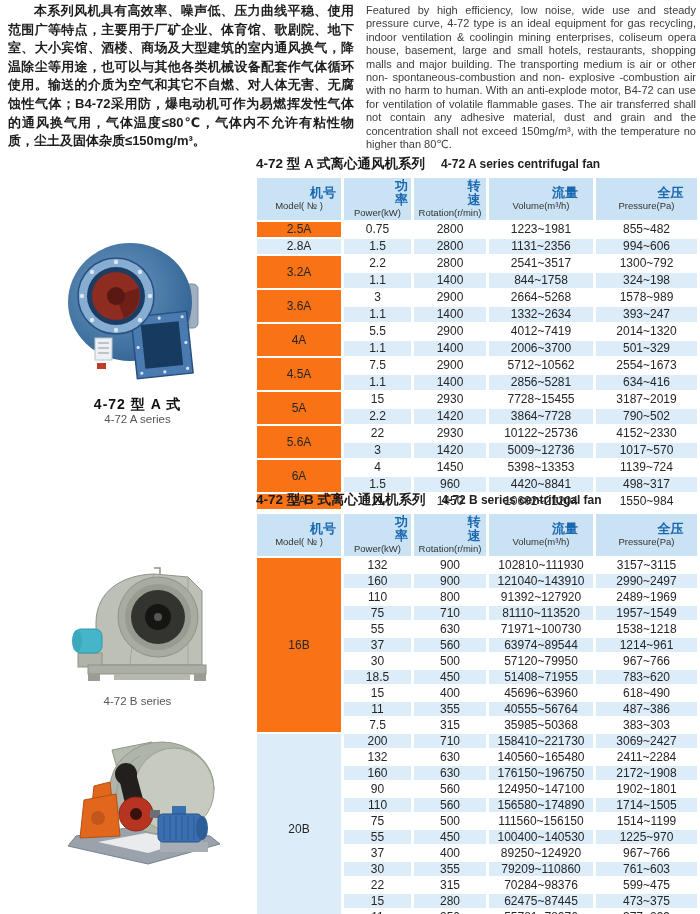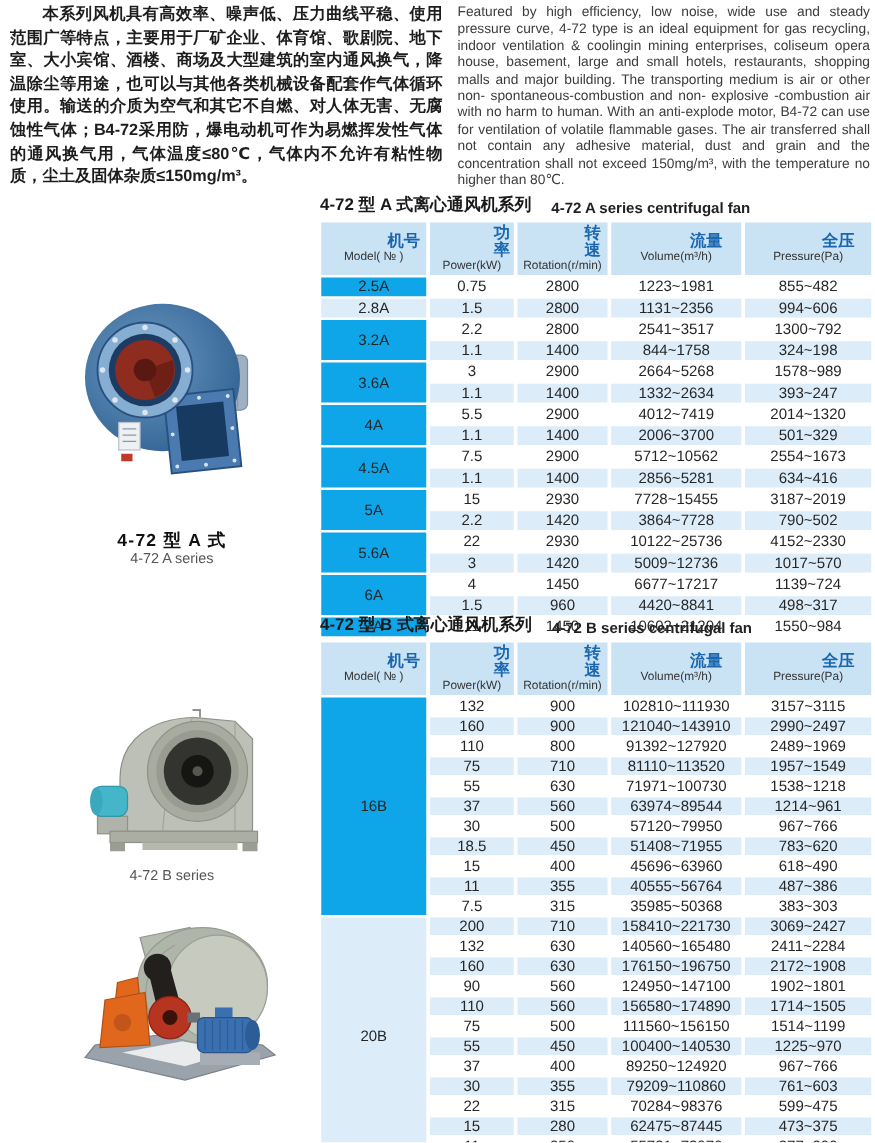--- a/index.html
+++ b/index.html
@@ -10,40 +10,40 @@
   .intro-cn{position:absolute;left:8px;top:2px;width:346px;margin:0;
             font-size:13px;line-height:18.6px;font-weight:bold;color:#1d1d1d;
             text-align:justify;text-indent:2em;}
   .intro-en{position:absolute;left:366px;top:4px;width:330px;margin:0;
             font-size:11px;line-height:13.4px;color:#3c3c3c;text-align:justify;}
 
   
   .tbl-section{position:absolute;left:254px;width:446px;}
   #sec-a{top:155px;}
   #sec-b{top:491px;}
-  .tbl-title{display:flex;align-items:flex-end;gap:16px;margin:0 0 3px 2px;}
+  .tbl-title{display:flex;align-items:center;gap:16px;margin:0 0 3px 2px;}
   .t-cn{font-size:13.5px;font-weight:bold;color:#1a1a1a;}
   .t-en{font-size:12px;font-weight:bold;color:#222222;}
 
   table{border-collapse:separate;border-spacing:3px 2px;table-layout:fixed;width:446px;}
   th{background:#c9e2f4;padding:1px 0 2px 0;text-align:center;vertical-align:middle;}
   .hcn{font-size:13px;font-weight:bold;color:#1a67af;line-height:14px;padding-left:48px;}
   .hen{font-size:9.5px;font-weight:normal;color:#333333;line-height:11px;}
   td{background:#ffffff;text-align:center;font-size:12px;color:#262626;
      height:15px;line-height:15px;padding:0;overflow:hidden;white-space:nowrap;}
   #sec-b td{height:14px;line-height:14px;}
   tr.alt td{background:#dcecf9;}
-  td.model{background:#0ea5e9;}
+  td.model{background:#f97316;}
 
   
   .fig-img{position:absolute;}
   .fig-cap{position:absolute;left:30px;width:215px;text-align:center;}
   .cap-cn{font-size:14px;font-weight:bold;color:#111111;letter-spacing:1px;line-height:16px;}
   .cap-en{font-size:11.5px;color:#555555;line-height:13px;margin-top:1px;}
-  #cap-a{top:424px;}
+  #cap-a{top:396px;}
   #cap-b{top:694px;}
 </style>
 </head>
 <body>
 
 <div class="page">
 
   <p class="intro-cn">本系列风机具有高效率、噪声低、压力曲线平稳、使用范围广等特点，主要用于厂矿企业、体育馆、歌剧院、地下室、大小宾馆、酒楼、商场及大型建筑的室内通风换气，降温除尘等用途，也可以与其他各类机械设备配套作气体循环使用。输送的介质为空气和其它不自燃、对人体无害、无腐蚀性气体；B4-72采用防，爆电动机可作为易燃挥发性气体的通风换气用，气体温度≤80℃，气体内不允许有粘性物质，尘土及固体杂质≤150mg/m³。</p>
   <p class="intro-en">Featured by high efficiency, low noise, wide use and steady pressure curve, 4-72 type is an ideal equipment for gas recycling, indoor ventilation &amp; coolingin mining enterprises, coliseum opera house, basement, large and small hotels, restaurants, shopping malls and major building. The transporting medium is air or other non- spontaneous-combustion and non- explosive -combustion air with no harm to human. With an anti-explode motor, B4-72 can use for ventilation of volatile flammable gases. The air transferred shall not contain any adhesive material, dust and grain and the concentration shall not exceed 150mg/m³, with the temperature no higher than 80℃.</p>
 
@@ -174,21 +174,21 @@
           <tr class="alt">
             <td>3</td>
             <td>1420</td>
             <td>5009~12736</td>
             <td>1017~570</td>
           </tr>
           <tr>
             <td rowspan="2" class="model">6A</td>
             <td>4</td>
             <td>1450</td>
-            <td>6677~17217</td>
+            <td>5398~13353</td>
             <td>1139~724</td>
           </tr>
           <tr class="alt">
             <td>1.5</td>
             <td>960</td>
             <td>4420~8841</td>
             <td>498~317</td>
           </tr>
           <tr>
             <td rowspan="1" class="model">7A</td>

